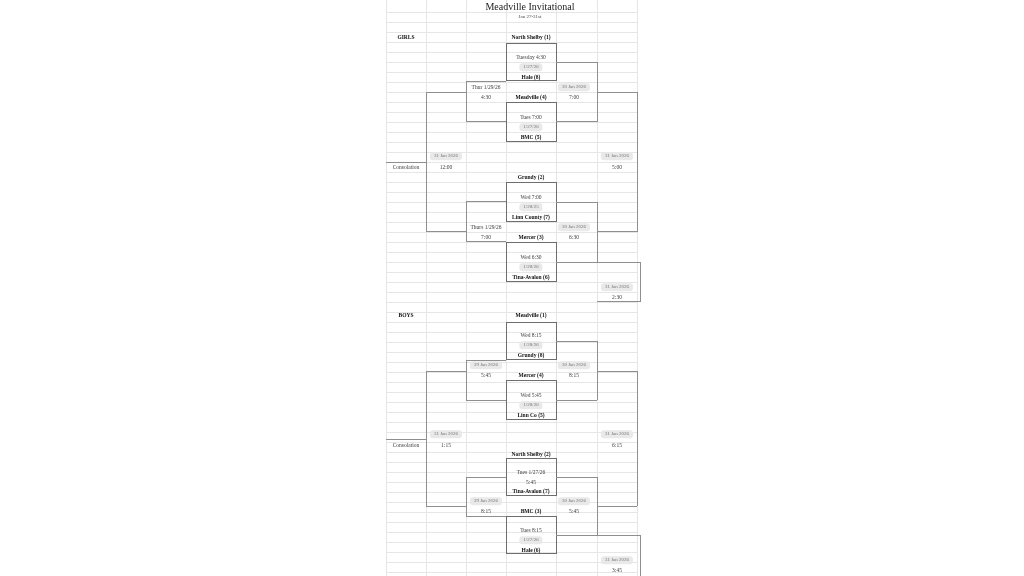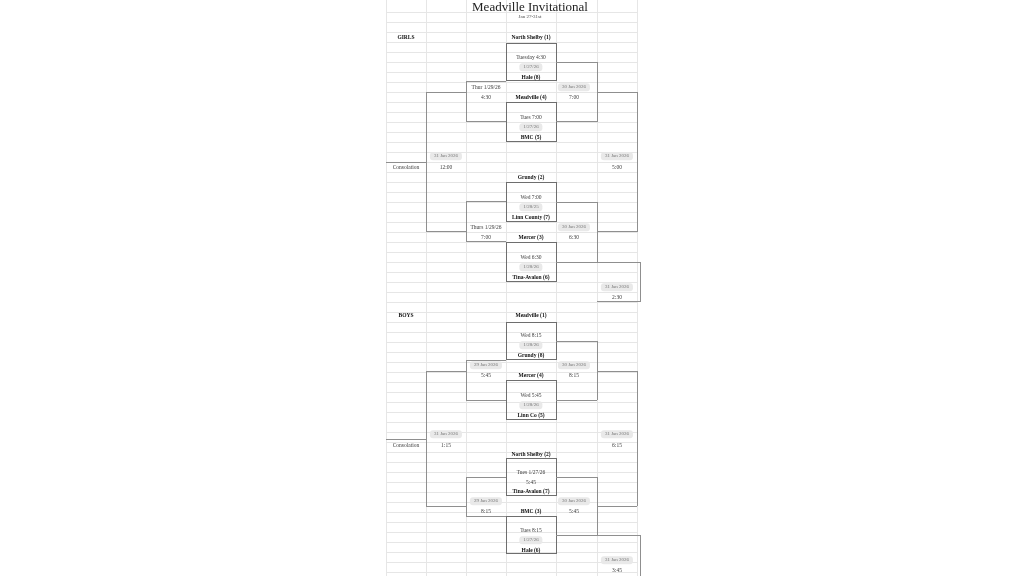--- a/index.html
+++ b/index.html
@@ -11,21 +11,21 @@
   .gv{position:absolute;top:0;width:1px;height:576px;background:#e6e6e6;}
   
   .h{position:absolute;height:1px;background:#8f8f8f;}
   .v{position:absolute;width:1px;background:#8f8f8f;}
   .box{position:absolute;border:1px solid #6e6e6e;box-sizing:border-box;background:transparent;}
   
   .t{position:absolute;transform:translate(-50%,-50%);white-space:nowrap;
      font-size:5.5px;line-height:6px;color:#3c3c3c;}
   .b{font-weight:bold;color:#111;}
   .pill{background:#e9e9e9;color:#757575;border-radius:3px;padding:1px 4px;font-size:5px;line-height:5.5px;}
-  .title{font-size:13px;color:#222;text-align:center;}
+  .title{font-size:10px;color:#222;text-align:center;}
   .sub{font-size:5px;color:#4a4a4a;}
 </style>
 </head>
 <body>
 
 <div class="stage">
 
   <div class="grid-rows"></div>
   <div class="gv" style="left:386px"></div>
   <div class="gv" style="left:426px"></div>

